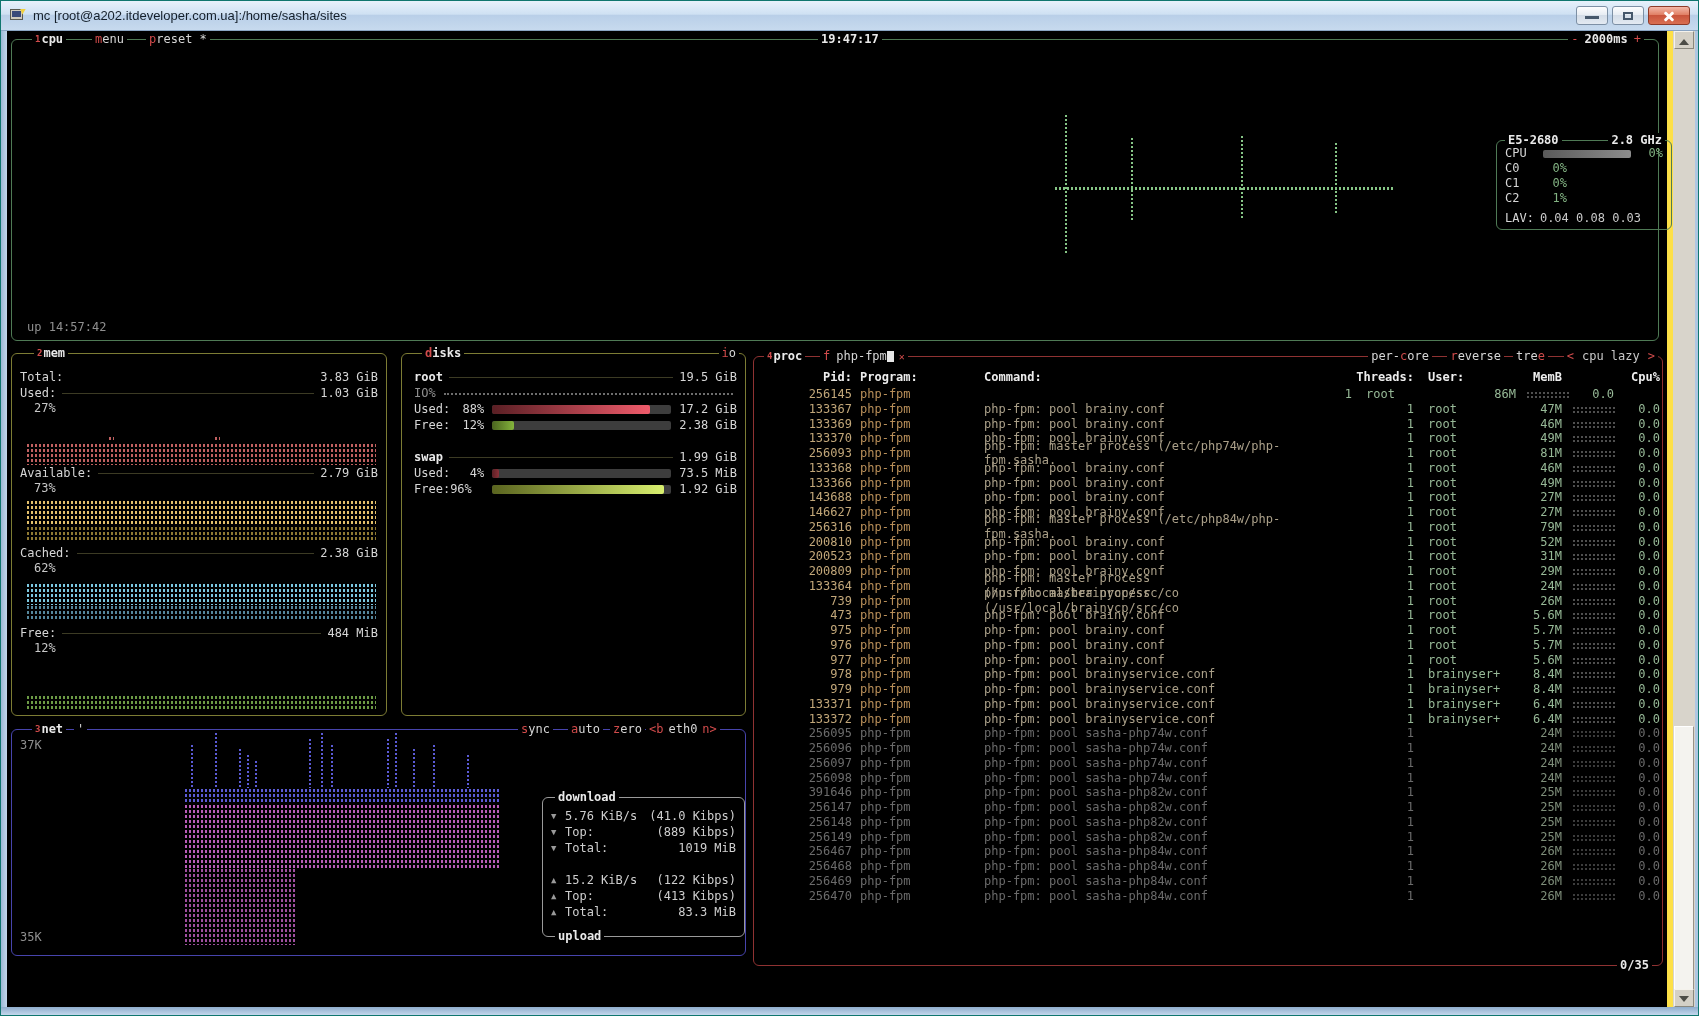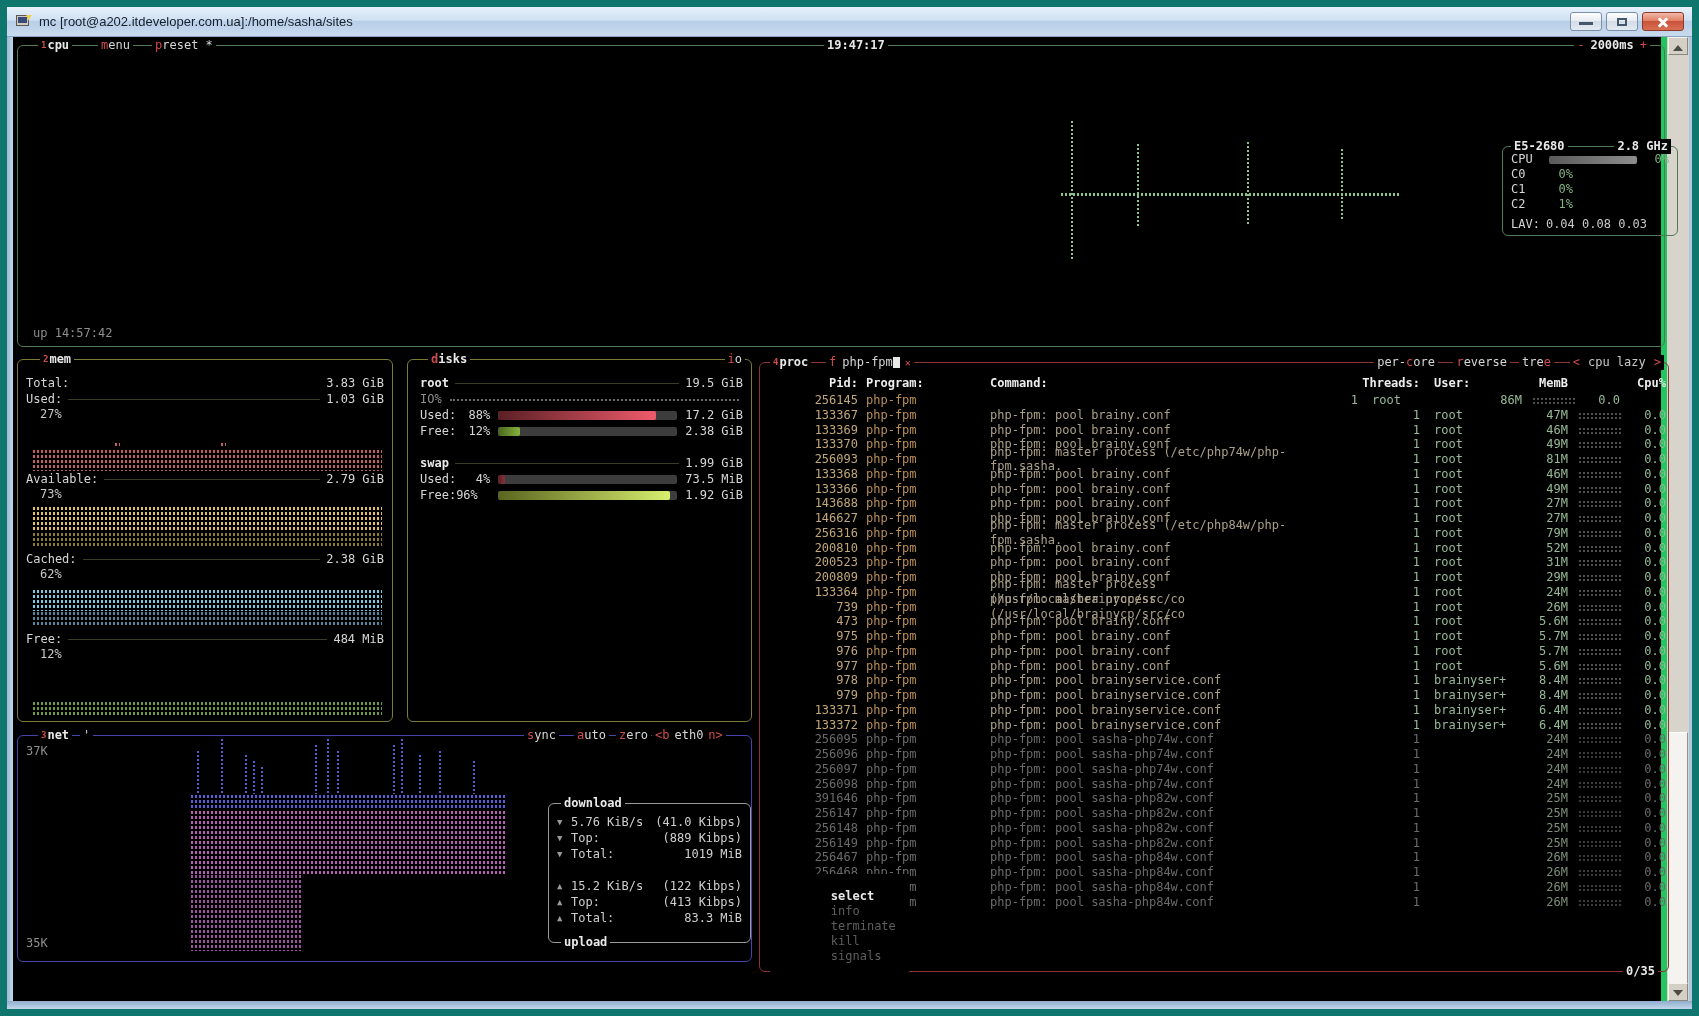--- a/index.html
+++ b/index.html
@@ -1,18 +1,18 @@
 <!DOCTYPE html>
 <html><head>
 <meta charset="utf-8">
 <style>
   * { margin:0; padding:0; box-sizing:border-box; }
   body { background:#222; font-family:"DejaVu Sans Mono", monospace; }
-  .window { position:relative; width:1699px; height:1016px; background:#22c55e;
-            border:7px solid #0f766e; overflow:hidden; }
+  .window { position:relative; width:1699px; height:1016px; background:#fde047;
+            border:1px solid #0f766e; overflow:hidden; }
   
   .titlebar { position:absolute; left:0; top:0; right:0; height:30px;
     background:linear-gradient(#e7f1fb 0%, #cfe1f3 45%, #b9cfe8 50%, #c7daee 100%);
     border-bottom:1px solid #89a4c2; display:flex; align-items:center;
     font-family:"Liberation Sans", sans-serif; font-size:13px; color:#15202b; }
   .app-icon { width:16px; height:14px; margin:0 7px 0 9px; position:relative; }
   .app-icon .mon { position:absolute; left:0; top:0; width:13px; height:11px; background:#cfcabe; border:1px solid #5a5a52; }
   .app-icon .scr { position:absolute; left:2px; top:2px; width:9px; height:6px; background:#3a4a7a; }
   .app-icon .fl  { position:absolute; right:0; top:0; width:6px; height:6px; background:#f0d040; clip-path:polygon(0 0,100% 0,40% 100%); }
   .winbtns { margin-left:auto; display:flex; gap:4px; padding-right:8px; }
@@ -716,24 +716,17 @@
             <span class="c prog pl8">php-fpm</span>
             <span class="c cmd">php-fpm: pool sasha-php84w.conf</span>
             <span class="c thr a-r">1</span>
             <span class="c usr pl14"></span>
             <span class="c memv a-r">26M</span>
             <span class="c pl10"><i class="rowdots"></i></span>
             <span class="c cpuv a-r pr8">0.0</span>
           </div>
         </div>
 
-      <div class="bl-b" style="left:10px;">
-        <span class="bold">select</span><span style="width:14px;display:inline-block;"></span>
-        <span style="color:#5e5e5e;">info</span><span style="width:18px;display:inline-block;"></span>
-        <span style="color:#5e5e5e;">terminate</span><span style="width:10px;display:inline-block;"></span>
-        <span style="color:#5e5e5e;">kill</span><span style="width:10px;display:inline-block;"></span>
-        <span style="color:#5e5e5e;">signals</span>
-      </div>
       <div class="bl-b bold" style="right:10px;">0/35</div>
     </div>
 
   </div>
 </div>
 
 </body></html>

